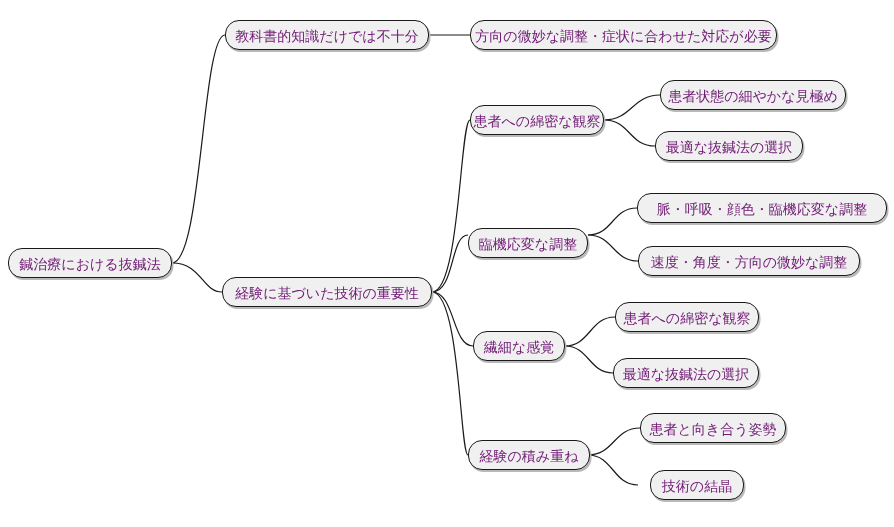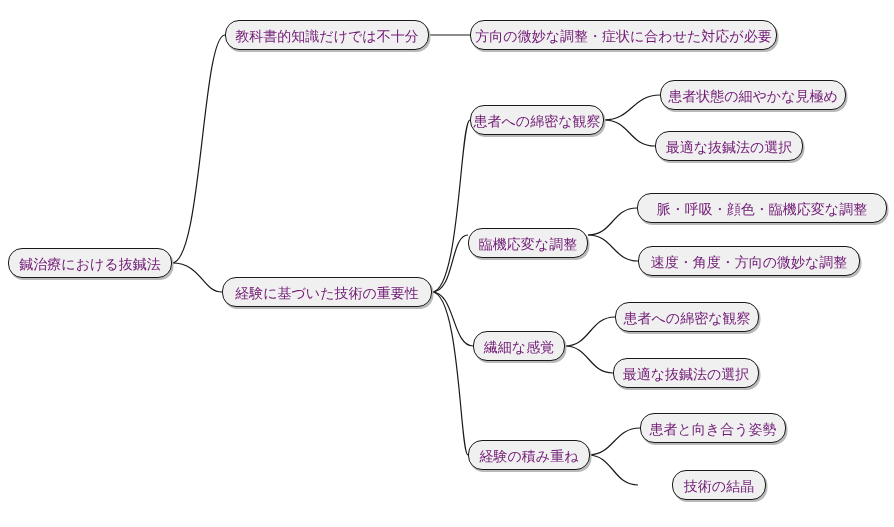--- a/index.html
+++ b/index.html
@@ -89,15 +89,15 @@
   <div class="node" style="left:473px; top:331px; width:92px">繊細な感覚</div>
 
   <div class="node" style="left:615px; top:302px; width:144px">患者への綿密な観察</div>
 
   <div class="node" style="left:613px; top:358px; width:146px">最適な抜鍼法の選択</div>
 
   <div class="node" style="left:468px; top:440px; width:122px">経験の積み重ね</div>
 
   <div class="node" style="left:640px; top:413px; width:146px">患者と向き合う姿勢</div>
 
-  <div class="node" style="left:672px; top:470px; width:94px">技術の結晶</div>
+  <div class="node" style="left:650px; top:470px; width:94px">技術の結晶</div>
 
 </div>
 
 </body></html>

